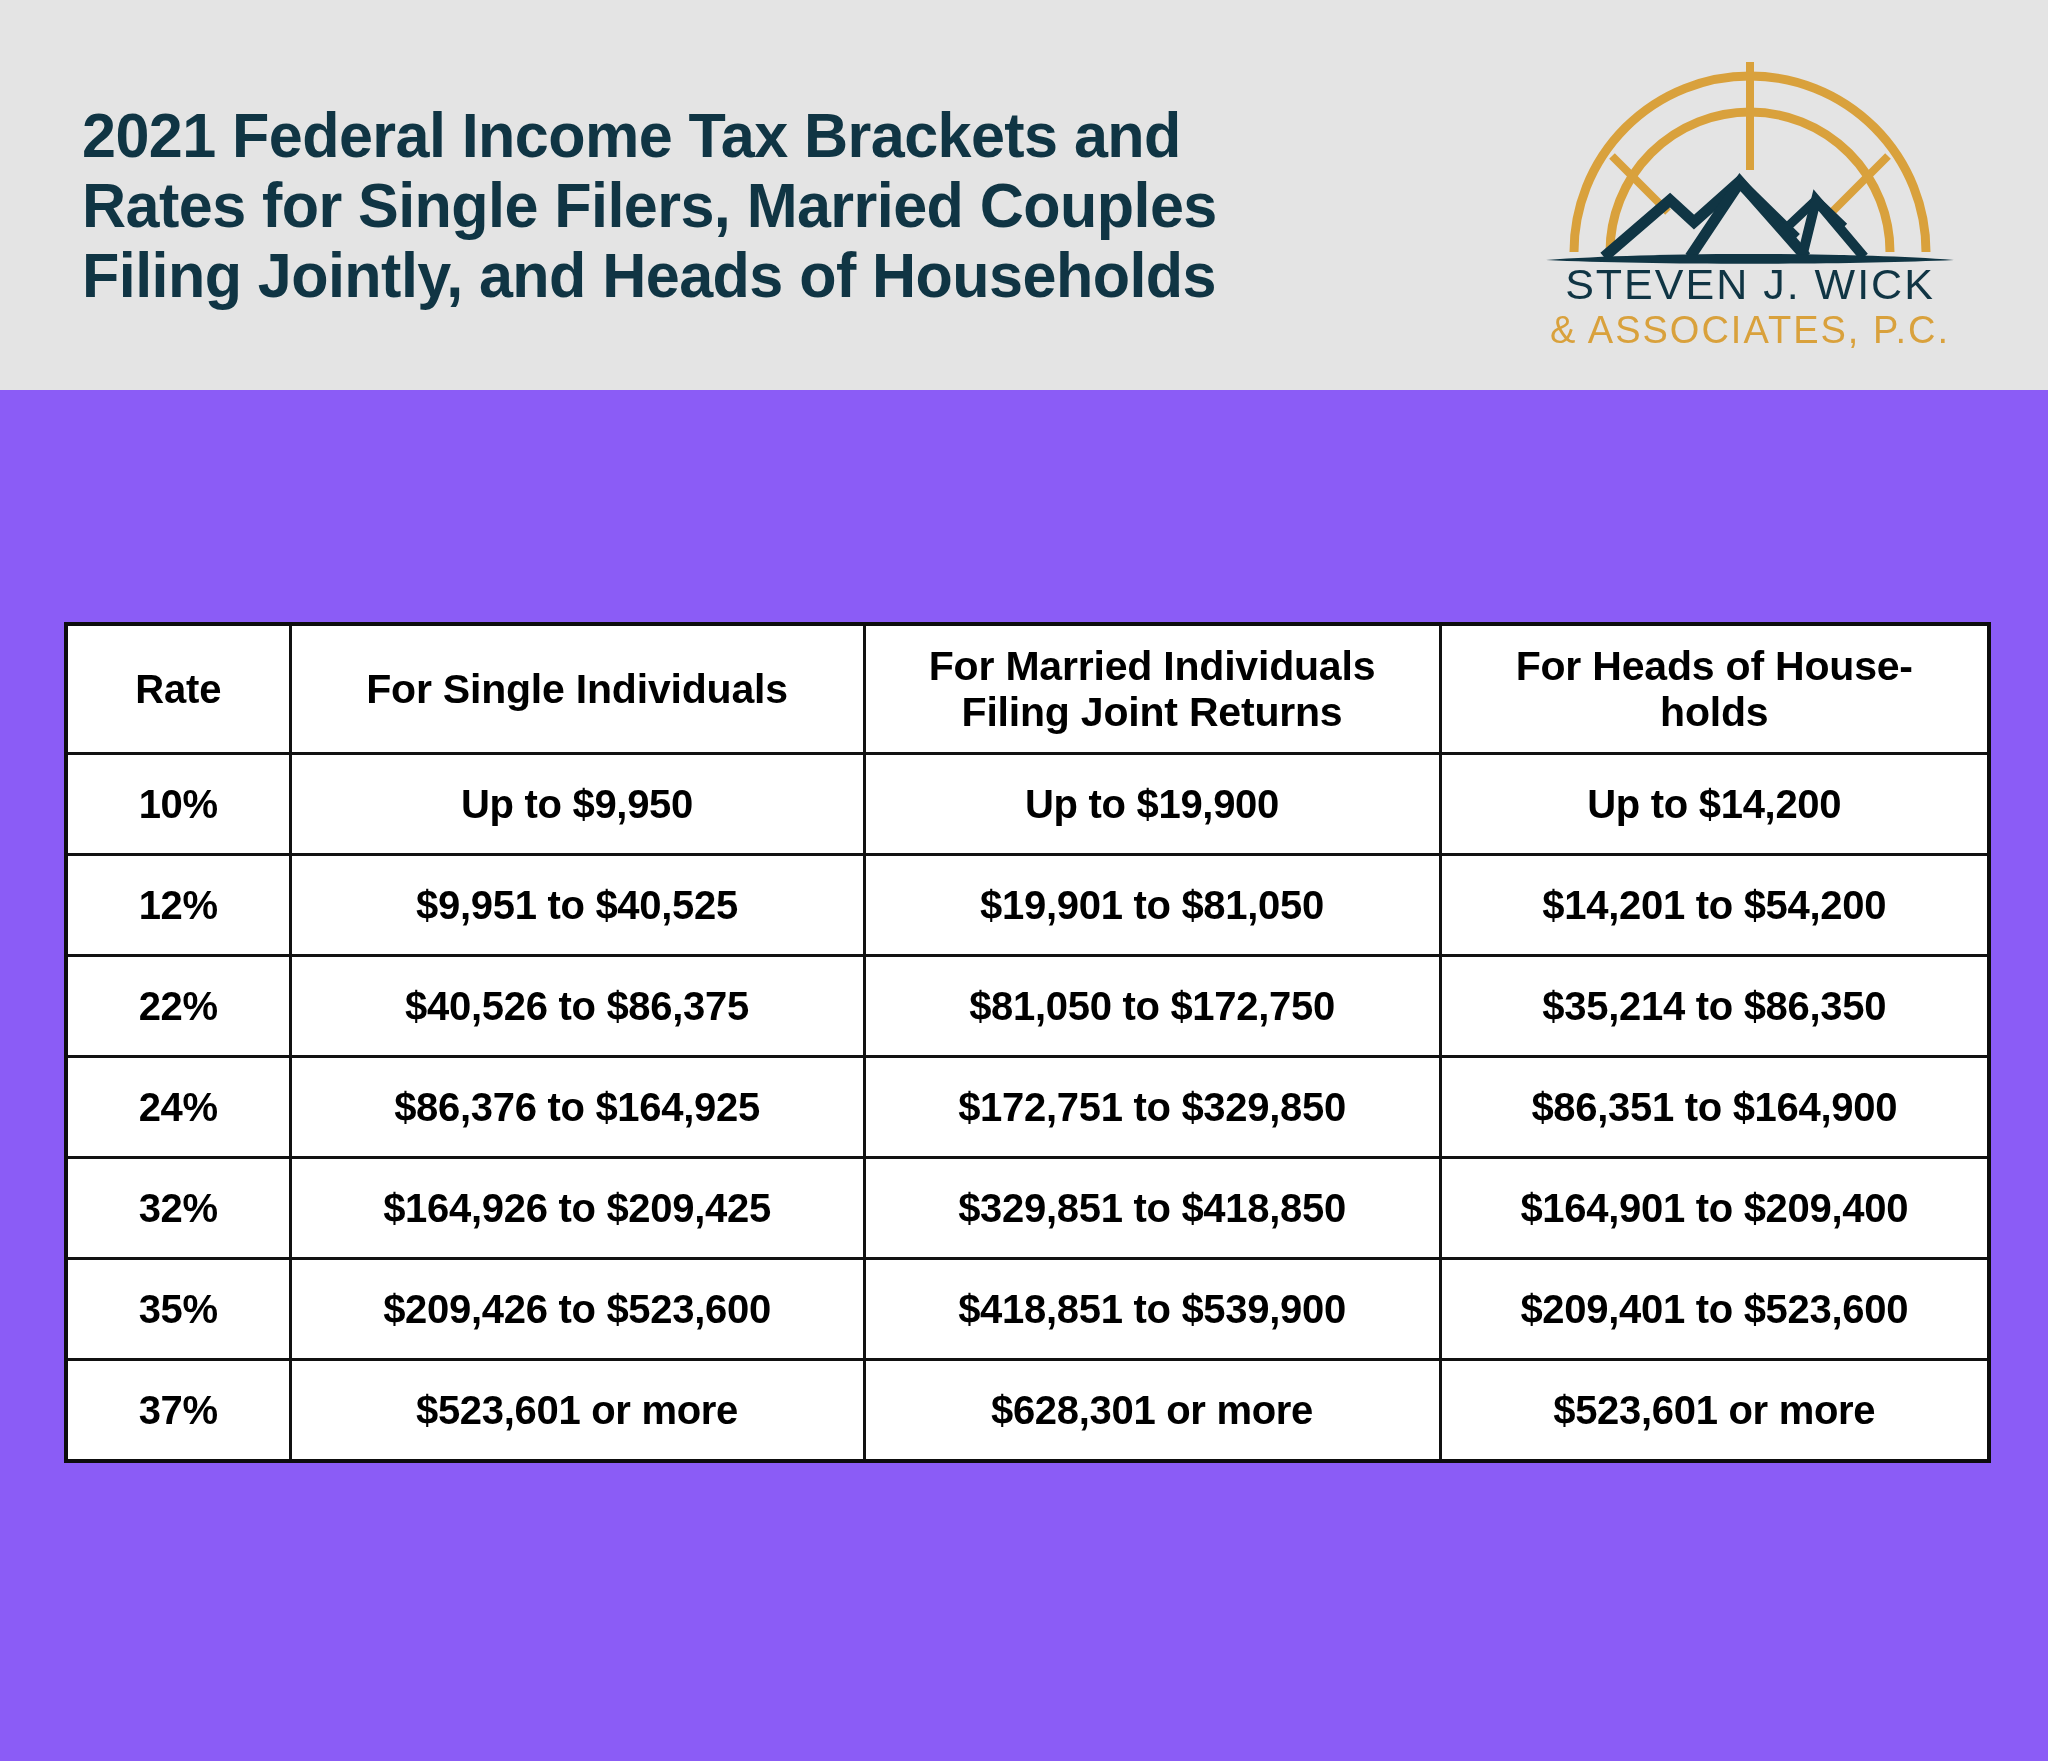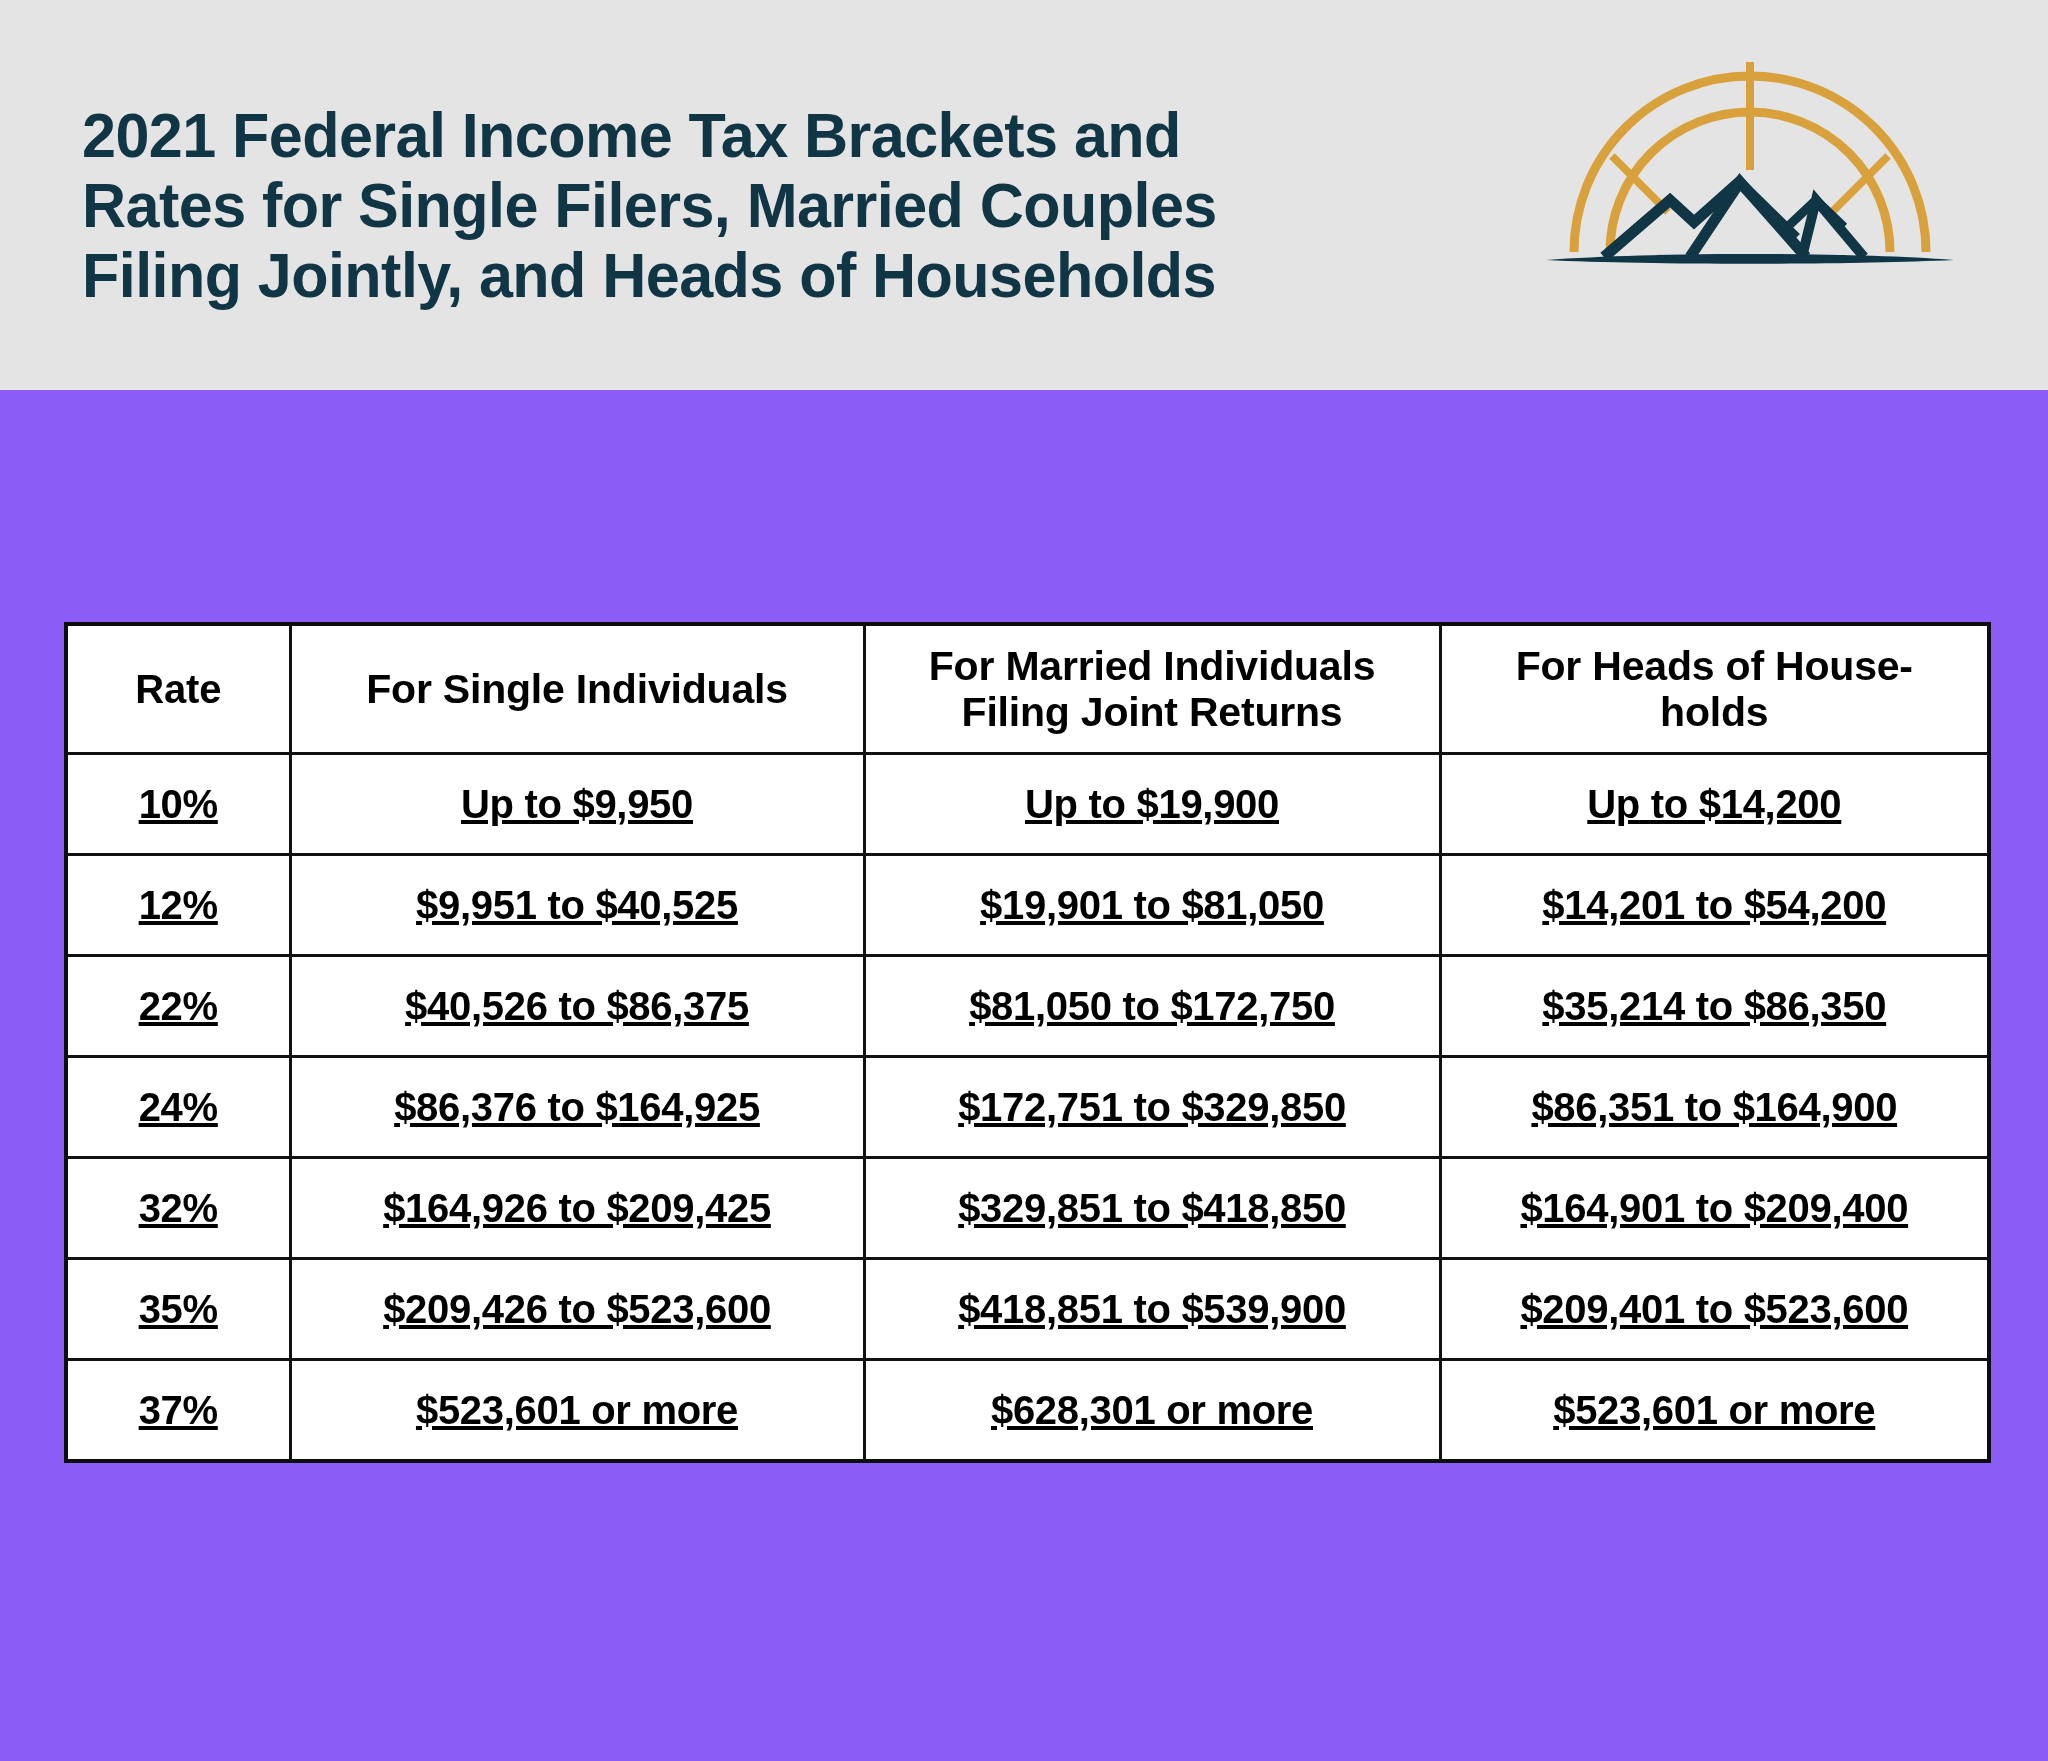--- a/index.html
+++ b/index.html
@@ -124,21 +124,20 @@
   }
   table.brackets thead th.rate-head {
     font-size: 40px;
   }
   table.brackets tbody td {
     height: 98px;
     font-weight: bold;
     font-size: 40px;
     line-height: 44px;
     letter-spacing: -0.3px;
-    text-decoration: underline;
   }
   table.brackets tbody td.rate-cell {
     font-weight: bold;
   }
   .hdr-l1, .hdr-l2 { display: block; }
 
   
   #source {
     position: absolute;
     left: 64px;
@@ -179,20 +178,24 @@
 
           <path d="M 344 104 L 288 160" stroke="#D9A13C" stroke-width="8" fill="none"></path>
 
           <path d="M 60 205 L 126 148 L 150 170 L 195 130 L 252 186" fill="none" stroke="#103544" stroke-width="11" stroke-linejoin="miter"></path>
           <path d="M 146 205 L 196 130 L 262 205" fill="none" stroke="#103544" stroke-width="11" stroke-linejoin="miter"></path>
           <path d="M 238 180 L 272 148 L 300 175" fill="none" stroke="#103544" stroke-width="9" stroke-linejoin="miter"></path>
           <path d="M 258 205 L 272 148 L 320 205" fill="none" stroke="#103544" stroke-width="10" stroke-linejoin="miter"></path>
 
           <path d="M 2 208 C 110 200 300 200 410 208 C 300 213 110 213 2 208 Z" fill="#103544"></path>
         </svg>
+      </div>
+      <div id="logo-text">
+        <div id="logo-name">STEVEN J. WICK</div>
+        <div id="logo-sub">&amp; ASSOCIATES, P.C.</div>
       </div>
     </div>
 
   </div>
 
   <div id="table-wrap">
     <table class="brackets">
       <colgroup>
         <col class="c-rate">
           <col class="c-sing">

